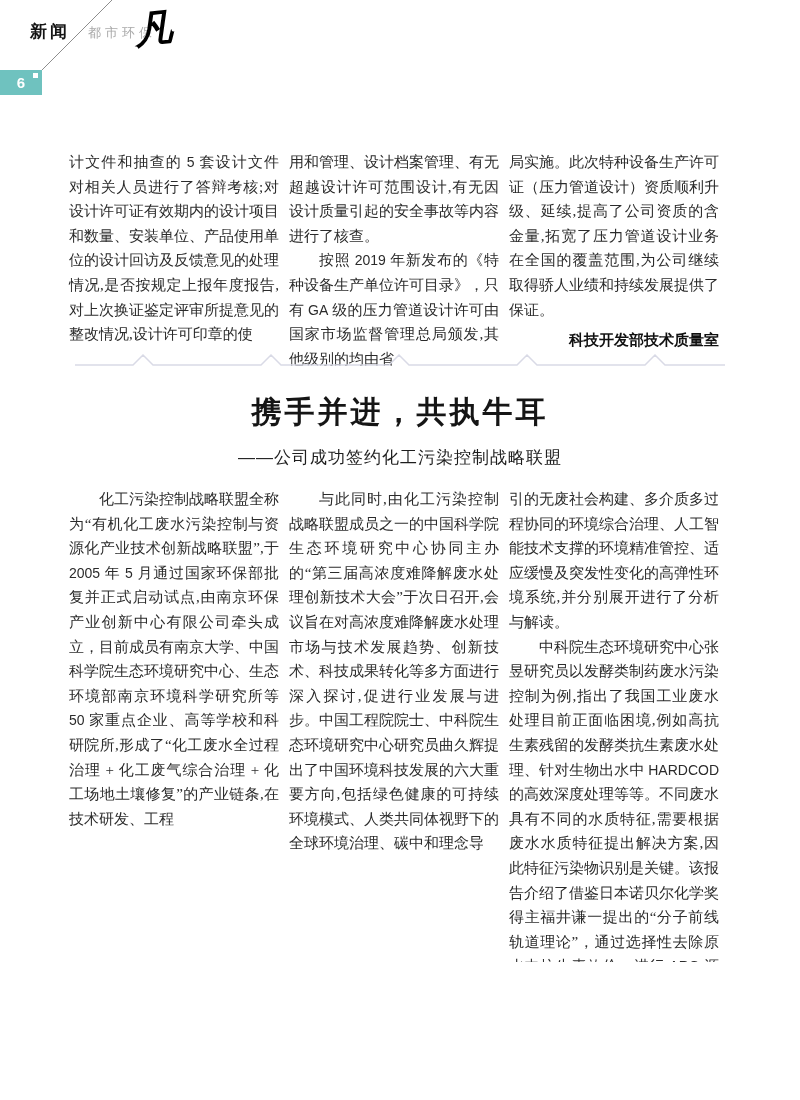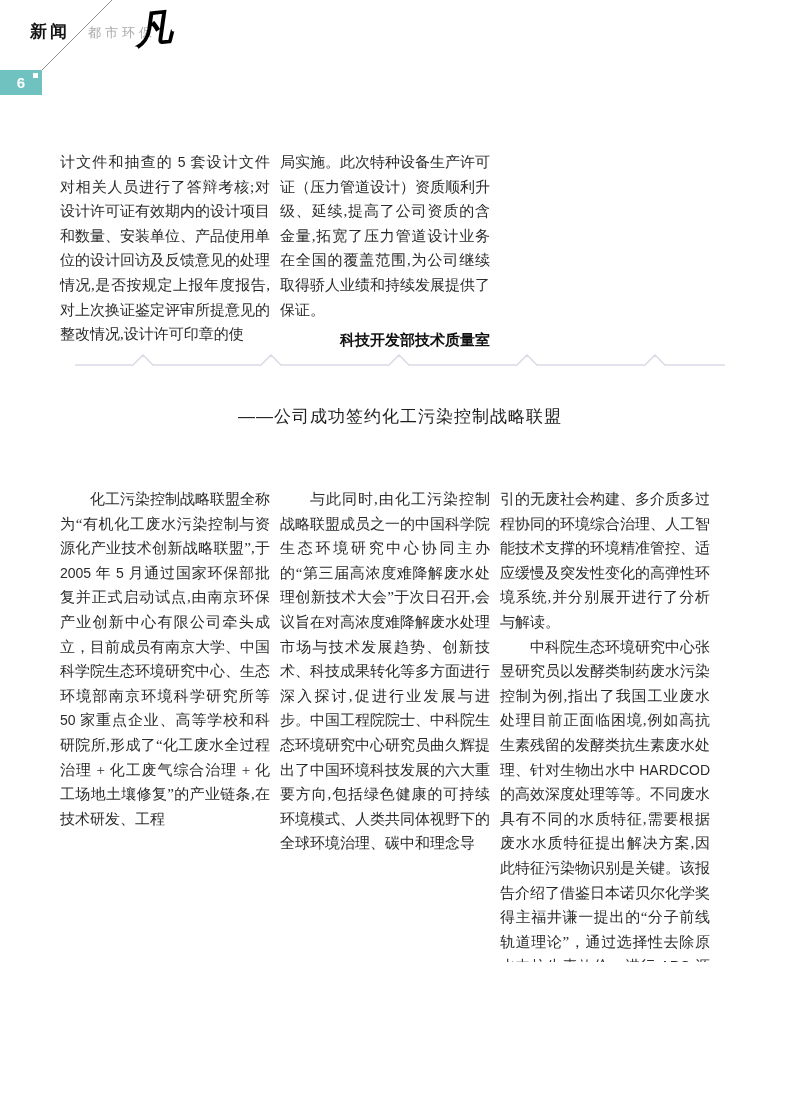--- a/index.html
+++ b/index.html
@@ -31,21 +31,21 @@
     background:var(--accent,#6fc2bf);
   }
   .page-num {
     display:block; text-align:center; color:#ffffff;
     font-family:"Liberation Sans","DejaVu Sans",sans-serif;
     font-weight:bold; font-size:15px; line-height:25px;
   }
   .corner-sq { position:absolute; top:3px; right:4px; width:5px; height:5px; background:#ffffff; }
 
   
-  .cols { position:absolute; left:60px; width:650px; display:flex; gap:10px; }
+  .cols { position:absolute; left:69px; width:650px; display:flex; gap:10px; }
   .top-article { top:150px; }
   .feature-article { top:487px; }
   .col { width:210px; }
   .col p {
     margin:0; font-size:15px; line-height:24.6px; text-align:justify;
     color:var(--ink,#2b2b2b);
   }
   .indent { text-indent:2em; }
   .latin { font-family:"Liberation Sans","DejaVu Sans",sans-serif; font-size:14px; }
   .byline {
@@ -77,30 +77,35 @@
   <div class="page-badge">
     <span class="page-num">6</span>
     <span class="corner-sq"></span>
   </div>
 
   <div class="cols top-article">
     <div class="col">
       <p class="wrap-latin">计文件和抽查的 <span class="latin">5</span> 套设计文件对相关人员进行了答辩考核;对设计许可证有效期内的设计项目和数量、安装单位、产品使用单位的设计回访及反馈意见的处理情况,是否按规定上报年度报告,对上次换证鉴定评审所提意见的整改情况,设计许可印章的使</p>
     </div>
     <div class="col">
+      <p class="wrap-latin">用和管理、设计档案管理、有无超越设计许可范围设计,有无因设计质量引起的安全事故等内容进行了核查。</p>
+      <p class="wrap-latin indent">按照 <span class="latin">2019</span> 年新发布的《特种设备生产单位许可目录》，只有 <span class="latin">GA</span> 级的压力管道设计许可由国家市场监督管理总局颁发,其他级别的均由省</p>
+    </div>
+    <div class="col">
       <p class="wrap-latin">局实施。此次特种设备生产许可证（压力管道设计）资质顺利升级、延续,提高了公司资质的含金量,拓宽了压力管道设计业务在全国的覆盖范围,为公司继续取得骄人业绩和持续发展提供了保证。</p>
       <div class="byline">科技开发部技术质量室</div>
     </div>
   </div>
 
   <svg class="zigzag" width="650" height="16" viewBox="0 0 650 16">
     <polyline points="0,13 58,13 68,3 78,13 186,13 196,3 206,13 314,13 324,3 334,13 442,13 452,3 462,13 570,13 580,3 590,13 650,13" fill="none" stroke="#d9dae6" stroke-width="1.5"></polyline>
   </svg>
 
   <div class="title-block">
+    <h1>携手并进，共执牛耳</h1>
     <h2>——公司成功签约化工污染控制战略联盟</h2>
   </div>
 
   <div class="cols feature-article">
     <div class="col">
       <p class="wrap-latin indent">化工污染控制战略联盟全称为“有机化工废水污染控制与资源化产业技术创新战略联盟”,于 <span class="latin">2005</span> 年 <span class="latin">5</span> 月通过国家环保部批复并正式启动试点,由南京环保产业创新中心有限公司牵头成立，目前成员有南京大学、中国科学院生态环境研究中心、生态环境部南京环境科学研究所等 <span class="latin">50</span> 家重点企业、高等学校和科研院所,形成了“化工废水全过程治理 + 化工废气综合治理 + 化工场地土壤修复”的产业链条,在技术研发、工程</p>
     </div>
     <div class="col">
       <p class="wrap-latin indent">与此同时,由化工污染控制战略联盟成员之一的中国科学院生态环境研究中心协同主办的“第三届高浓度难降解废水处理创新技术大会”于次日召开,会议旨在对高浓度难降解废水处理市场与技术发展趋势、创新技术、科技成果转化等多方面进行深入探讨,促进行业发展与进步。中国工程院院士、中科院生态环境研究中心研究员曲久辉提出了中国环境科技发展的六大重要方向,包括绿色健康的可持续环境模式、人类共同体视野下的全球环境治理、碳中和理念导</p>
     </div>

